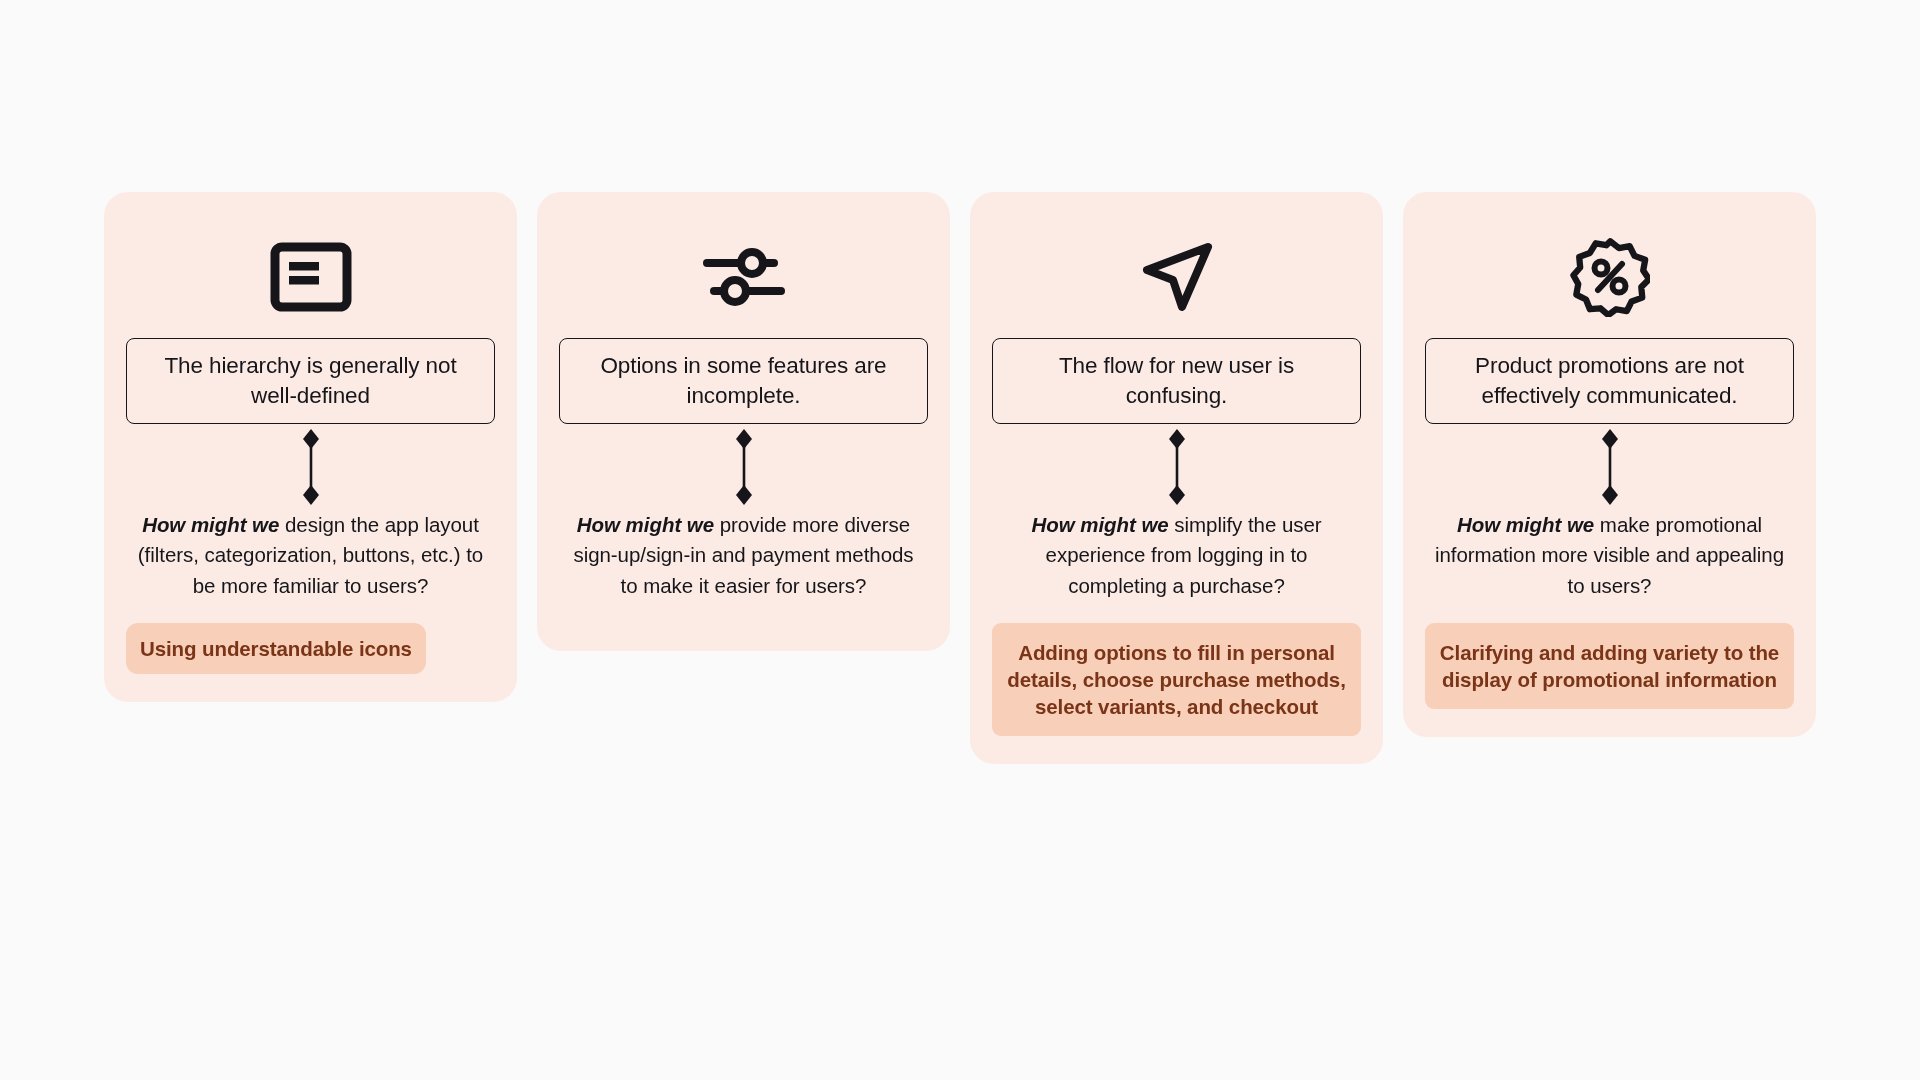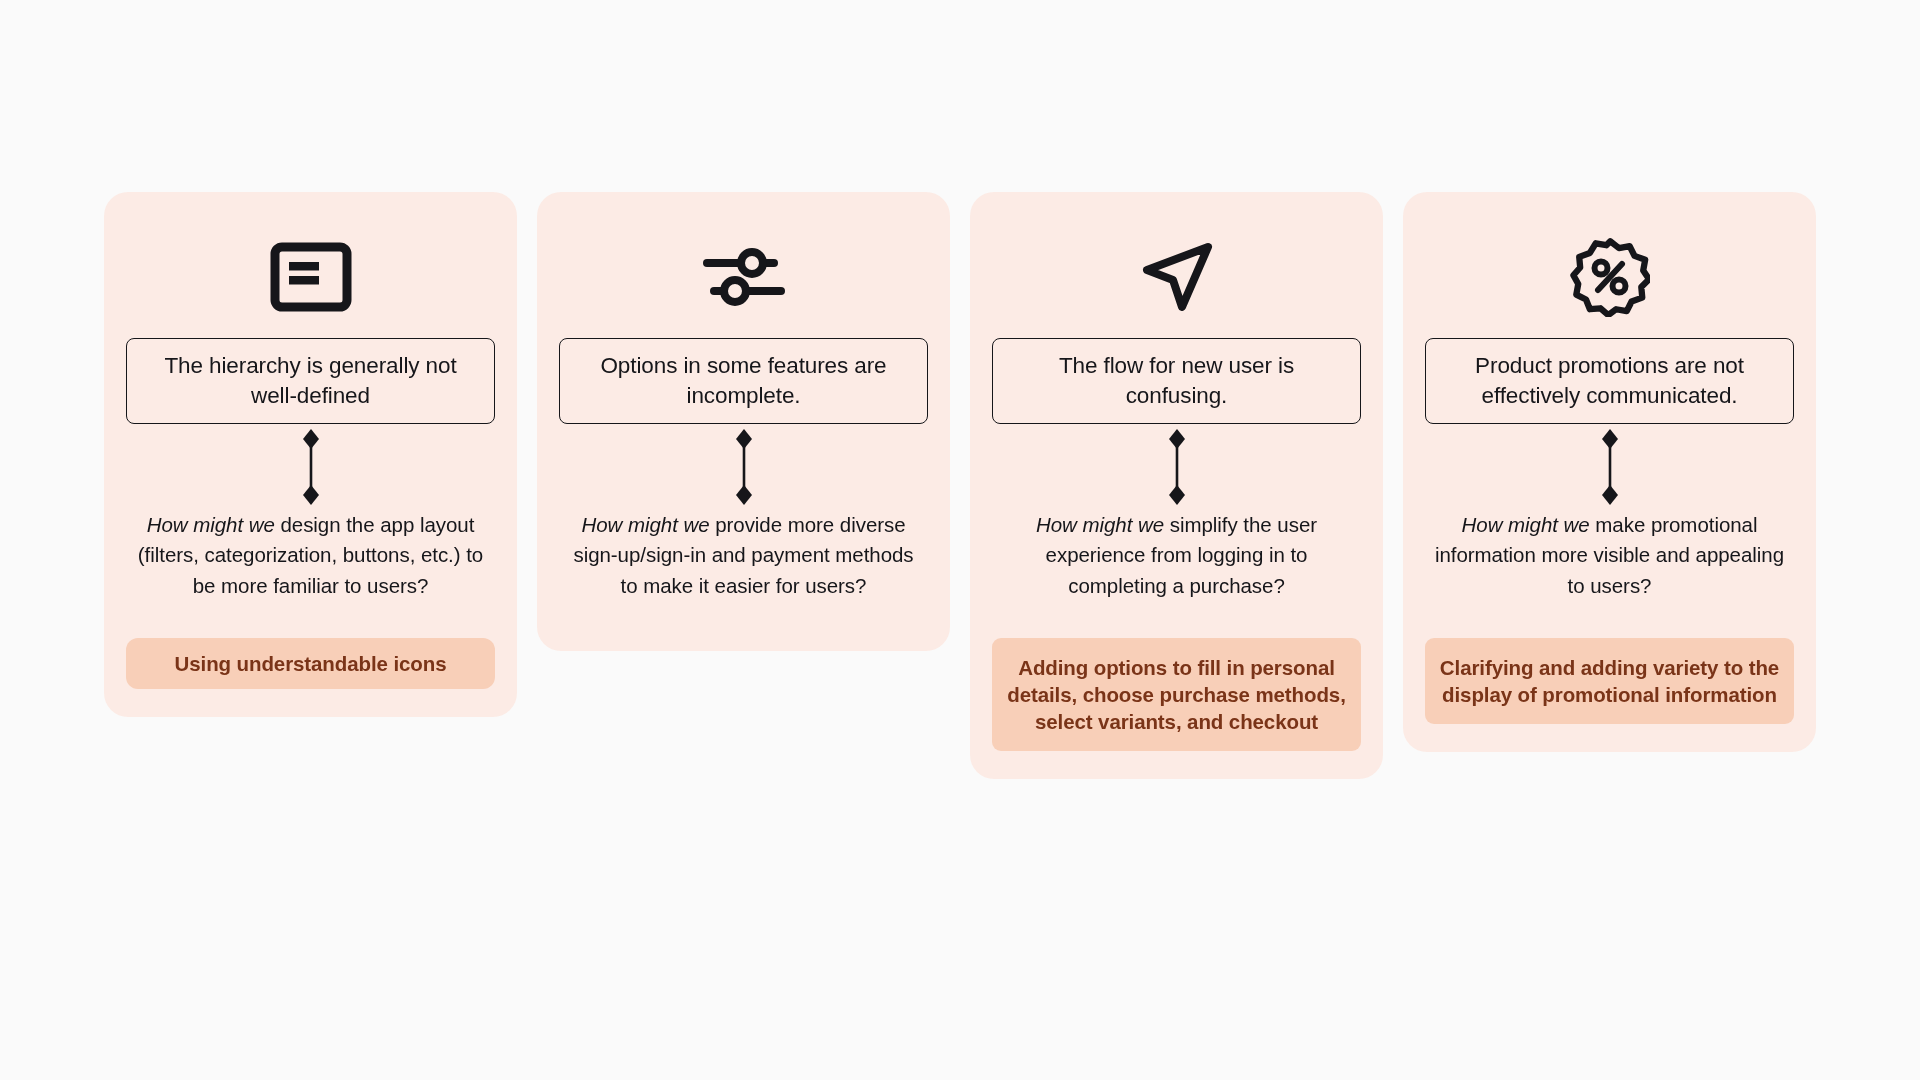--- a/index.html
+++ b/index.html
@@ -88,31 +88,30 @@
     width: 100%;
     text-align: center;
     font-size: 20.5px;
     line-height: 1.47;
     color: #16161A;
     letter-spacing: -0.05px;
     padding: 0 4px;
     margin-bottom: 22px;
   }
   .hmw b {
-    font-weight: 400;
+    font-weight: 700;
     font-style: italic;
   }
 
   
   .pills {
     width: 100%;
     display: flex;
-    flex-direction: column;
+    flex-direction: row;
     gap: 12px;
-    margin-top: 15px;
   }
   .pill {
     background: #F8CFB8;
     border-radius: 12px;
     color: #7A3418;
     font-weight: 700;
     font-size: 20.5px;
     line-height: 1.33;
     text-align: center;
     padding: 12px 14px;

